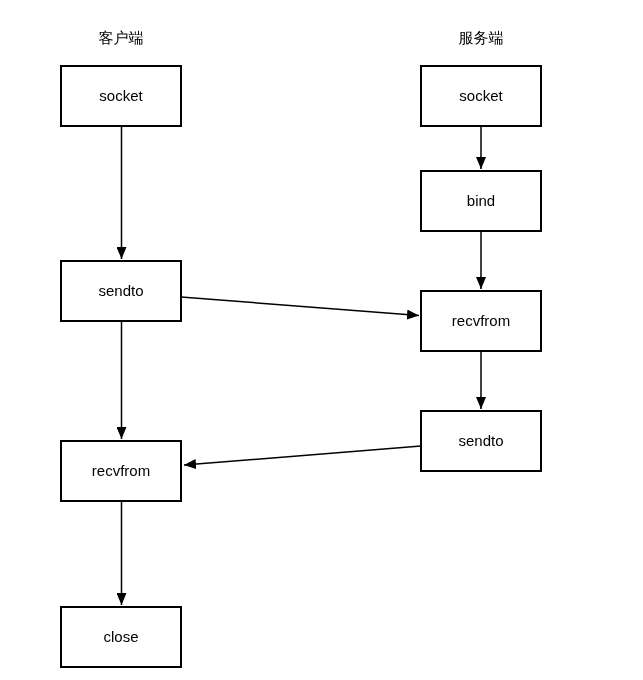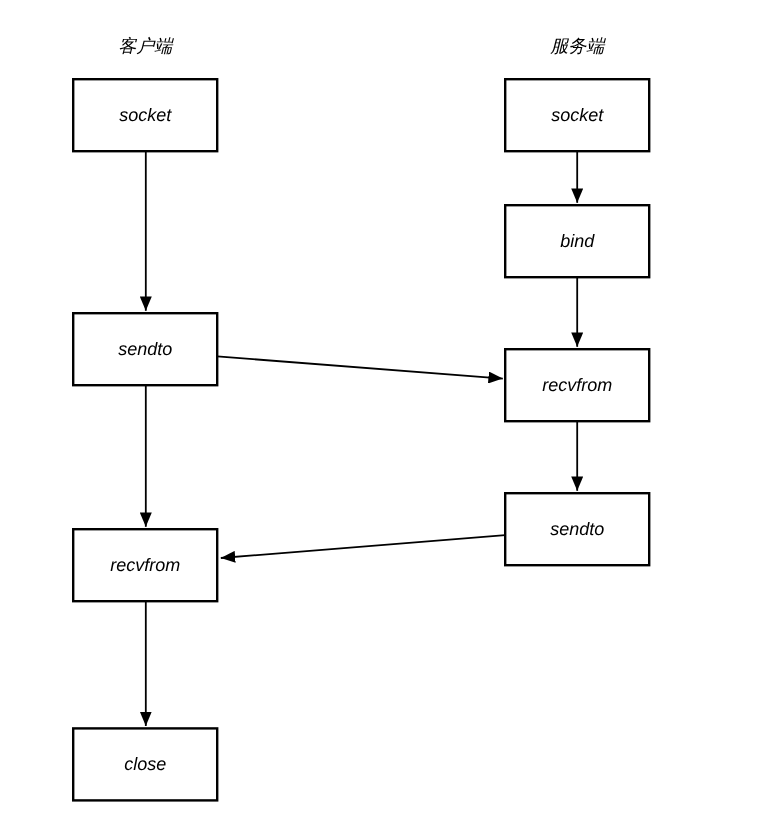--- a/index.html
+++ b/index.html
@@ -16,21 +16,20 @@
     width: 643px;
     height: 680px;
     background: var(--background);
     font-family: "Liberation Sans", sans-serif;
   }
   .diagram-wrap {
     width: 643px;
     height: 588px;
     position: relative;
     background: var(--background);
-    font-style: italic;
   }
   svg { display: block; }
   .col-header {
     fill: var(--text);
     font-size: 15px;
     font-family: "Liberation Sans", sans-serif;
     text-anchor: middle;
   }
   .box rect {
     fill: var(--box-fill);

